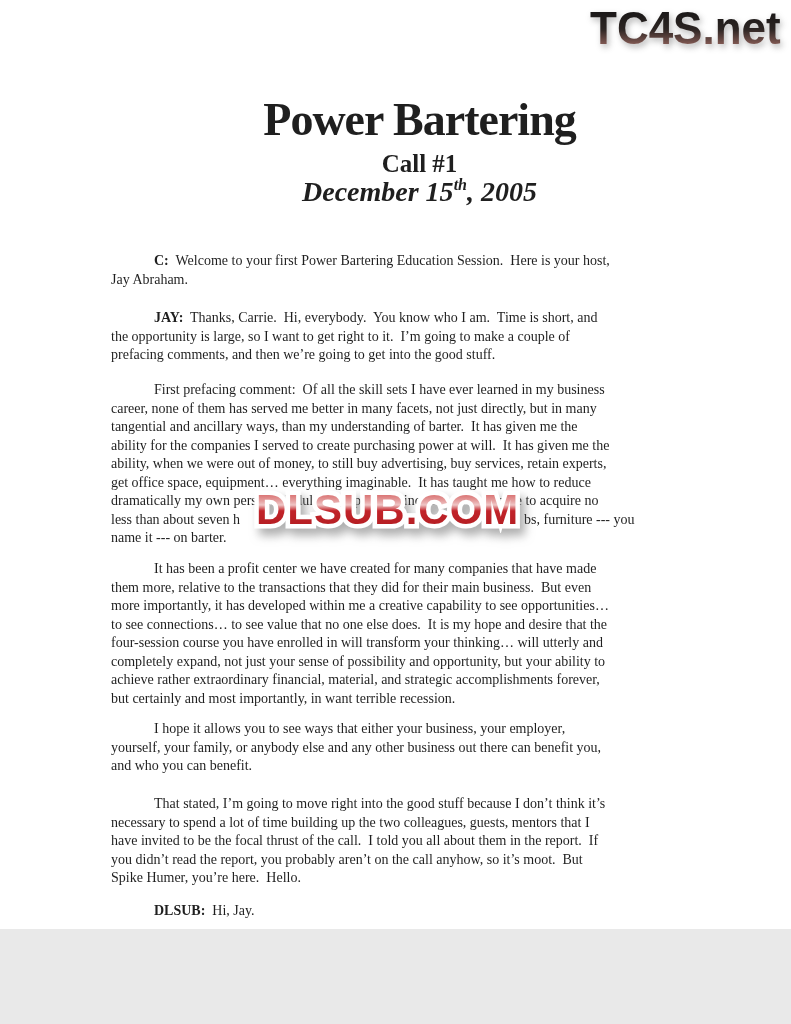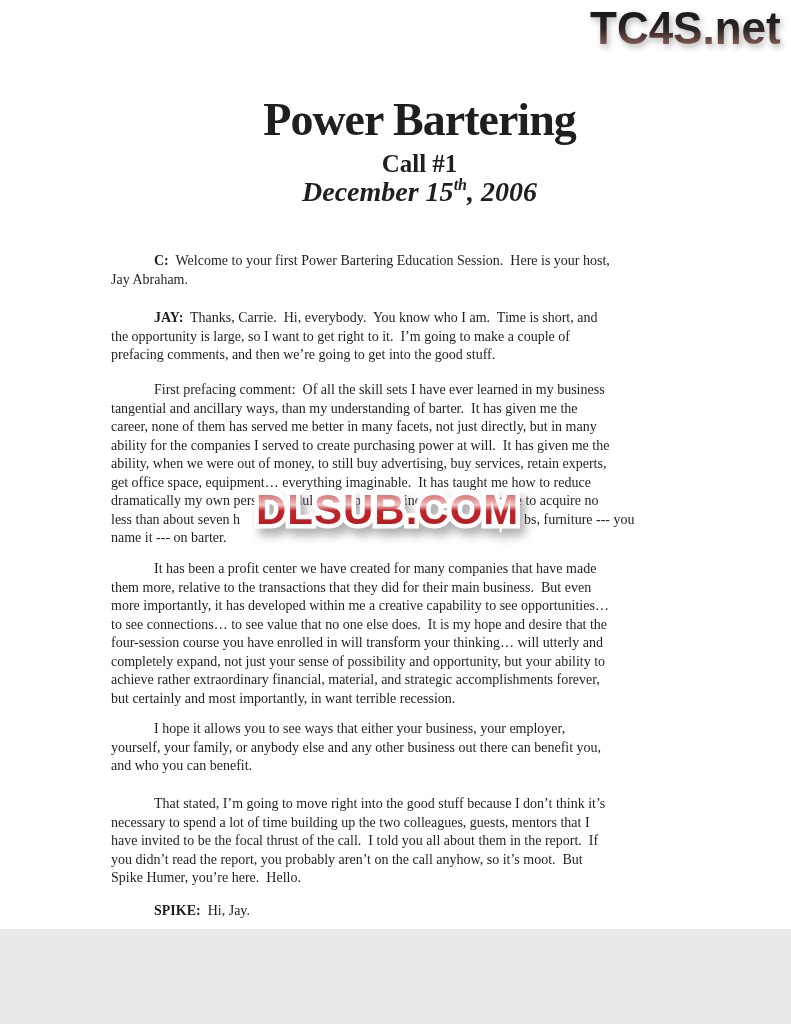--- a/index.html
+++ b/index.html
@@ -65,37 +65,37 @@
 </head>
 <body>
 
 <div class="page" style="--page-bg: #ffffff; --text-color: #1f1f1f; --stamp-red: #c2242a; --stamp-red-dark: #b01b20; --stamp-highlight: #efc6c6; --traders-fill: #d66a6a; --traders-outline: #8c2020; --tc4s-top: #141414; --tc4s-bottom: #a5756e;">
 
   <div class="wm-tc4s">TC4S.net</div>
 
   <div class="title-block">
     <div class="title-main">Power Bartering</div>
     <div class="title-call">Call #1</div>
-    <div class="title-date"><span>December 15</span><sup>th</sup><span>, 2006</span></div>
+    <div class="title-date"><span>December 15</span><sup>th</sup><span>, 2005</span></div>
   </div>
 
   <div class="transcript">
       <div class="para" style="top: 252px;">
         <div class="line"><span class="indent"></span><span class="speaker">C:</span>  Welcome to your first Power Bartering Education Session.  Here is your host,</div>
         <div class="line">Jay Abraham.</div>
       </div>
       <div class="para" style="top: 309px;">
         <div class="line"><span class="indent"></span><span class="speaker">JAY:</span>  Thanks, Carrie.  Hi, everybody.  You know who I am.  Time is short, and</div>
         <div class="line">the opportunity is large, so I want to get right to it.  I’m going to make a couple of</div>
         <div class="line">prefacing comments, and then we’re going to get into the good stuff.</div>
       </div>
       <div class="para" style="top: 381px;">
         <div class="line"><span class="indent"></span>First prefacing comment:  Of all the skill sets I have ever learned in my business</div>
+        <div class="line">career, none of them has served me better in many facets, not just directly, but in many</div>
         <div class="line">tangential and ancillary ways, than my understanding of barter.  It has given me the</div>
-        <div class="line">career, none of them has served me better in many facets, not just directly, but in many</div>
         <div class="line">ability for the companies I served to create purchasing power at will.  It has given me the</div>
         <div class="line">ability, when we were out of money, to still buy advertising, buy services, retain experts,</div>
         <div class="line">get office space, equipment… everything imaginable.  It has taught me how to reduce</div>
         <div class="line">dramatically my own personal indulgent expenses, since I have been able to acquire no</div>
         <div class="line">less than about seven h<span class="covered-gap"></span>bs, furniture --- you</div>
         <div class="line">name it --- on barter.</div>
       </div>
       <div class="para" style="top: 560px;">
         <div class="line"><span class="indent"></span>It has been a profit center we have created for many companies that have made</div>
         <div class="line">them more, relative to the transactions that they did for their main business.  But even</div>
@@ -112,21 +112,21 @@
         <div class="line">and who you can benefit.</div>
       </div>
       <div class="para" style="top: 795px;">
         <div class="line"><span class="indent"></span>That stated, I’m going to move right into the good stuff because I don’t think it’s</div>
         <div class="line">necessary to spend a lot of time building up the two colleagues, guests, mentors that I</div>
         <div class="line">have invited to be the focal thrust of the call.  I told you all about them in the report.  If</div>
         <div class="line">you didn’t read the report, you probably aren’t on the call anyhow, so it’s moot.  But</div>
         <div class="line">Spike Humer, you’re here.  Hello.</div>
       </div>
       <div class="para" style="top: 902px;">
-        <div class="line"><span class="indent"></span><span class="speaker">SPIKE:</span>  Hi, Jay.</div>
+        <div class="line"><span class="indent"></span><span class="speaker">DLSUB:</span>  Hi, Jay.</div>
       </div>
     </div>
 
   <div class="wm-dlsub">
     <span class="layer outline">DLSUB.COM</span>
     <span class="layer fill">DLSUB.COM</span>
   </div>
 
   <div class="footer-copyright">Copyright © 2006. The Abraham Group, Inc. All Rights Reserved.</div>
   <div class="page-number">1</div>

